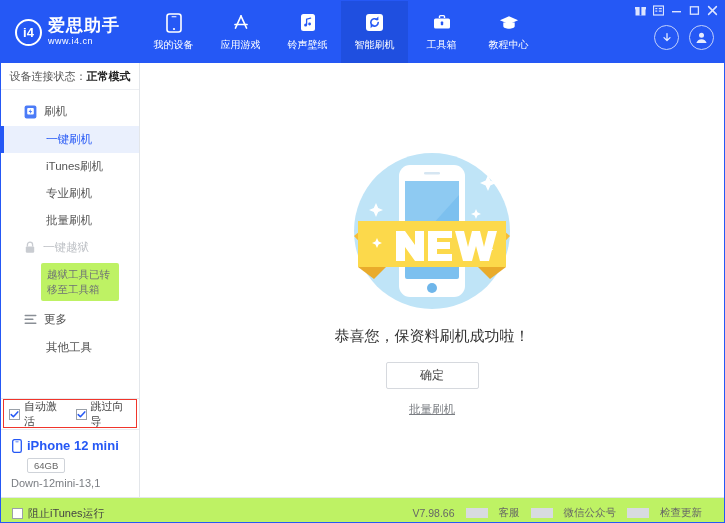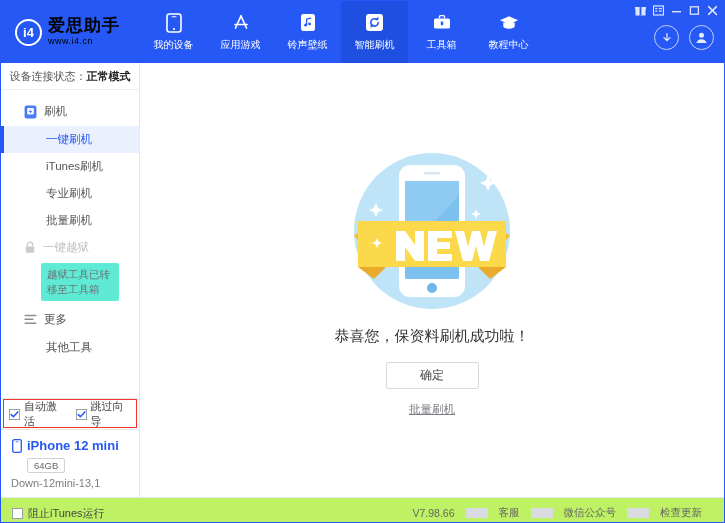--- a/index.html
+++ b/index.html
@@ -28,21 +28,21 @@
   .logo-zone {
     width: 139px; height: 62px;
     display: flex; align-items: center; padding-left: 14px;
   }
   .logo-badge {
     width: 27px; height: 27px; border-radius: 50%;
     border: 2px solid #fff; color: #fff;
     display: flex; align-items: center; justify-content: center;
     font-size: 13px; font-weight: bold; flex: 0 0 auto;
   }
-  .logo-text { margin-left: 6px; color: #000000; line-height: 1.05; }
+  .logo-text { margin-left: 6px; color: #ffffff; line-height: 1.05; }
   .logo-title { font-size: 17px; font-weight: bold; letter-spacing: 1px; }
   .logo-sub { font-size: 9px; letter-spacing: .5px; margin-top: 2px; }
 
   .nav { display: flex; height: 46px; }
   .nav-item {
     width: 67px; height: 62px;
     display: flex; flex-direction: column; align-items: center; justify-content: center;
     color: #fff; cursor: pointer; position: relative;
   }
   .nav-item.active { background: #1f4fe0; }
@@ -106,21 +106,21 @@
   .menu-item.active { background: #eaf0fd; color: #2558f5; }
   .menu-item.active::before {
     content: ""; position: absolute; left: 0; top: 0; bottom: 0;
     width: 3px; background: #2558f5;
   }
   .menu-item.disabled { color: #bcbfc4; cursor: default; padding-left: 22px; gap: 7px; }
   .lock-ico { width: 13px; height: 13px; display: flex; align-items: center; justify-content: center; }
   .lock-ico svg { display: block; }
   .tooltip {
     margin: 2px 0 4px 40px; width: 78px;
-    background: #5eead4; color: #6d7075;
+    background: #bef264; color: #6d7075;
     font-size: 10.5px; line-height: 1.45; padding: 4px 6px;
     border-radius: 2px;
   }
 
   .opts {
     position: relative;
     border-top: 1px solid #e9ebee;
     height: 31px; display: flex; align-items: center;
     padding: 0 8px; gap: 11px; margin-top: 40px;
   }

